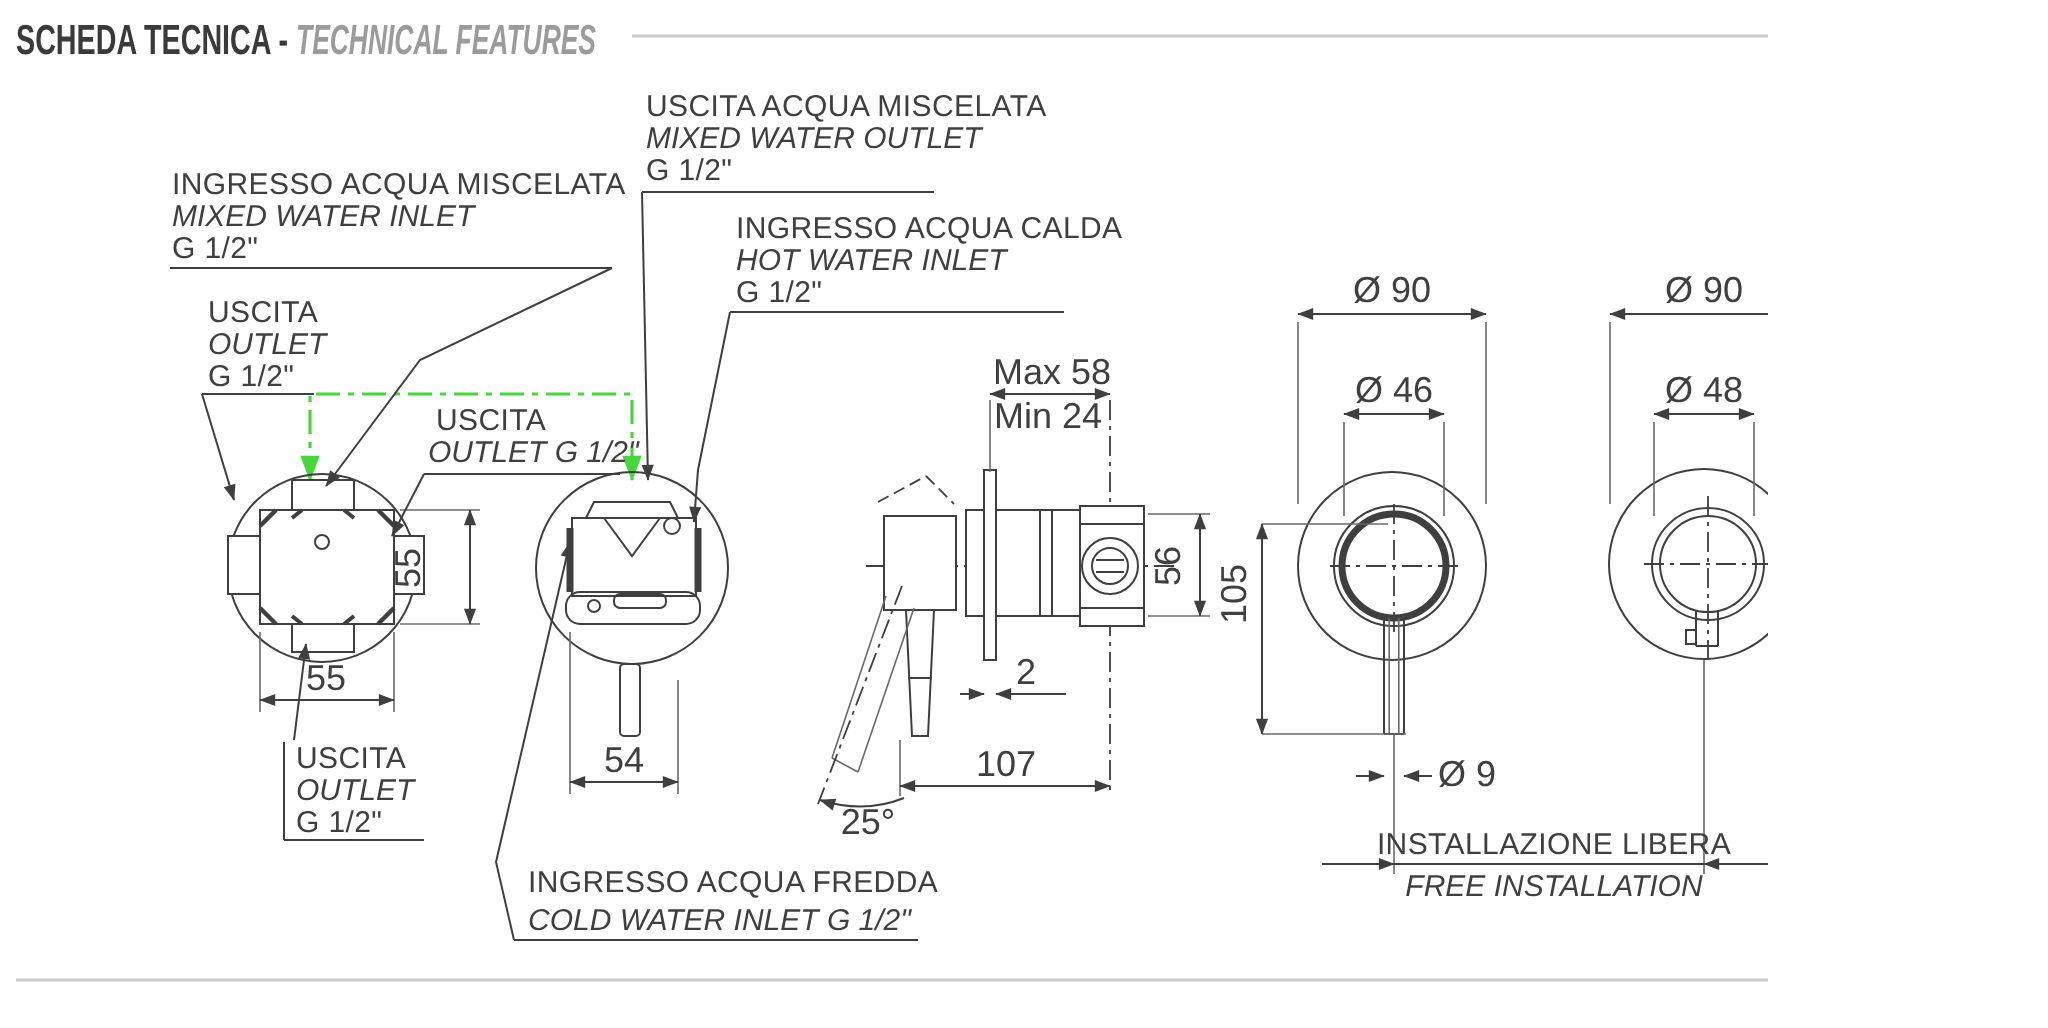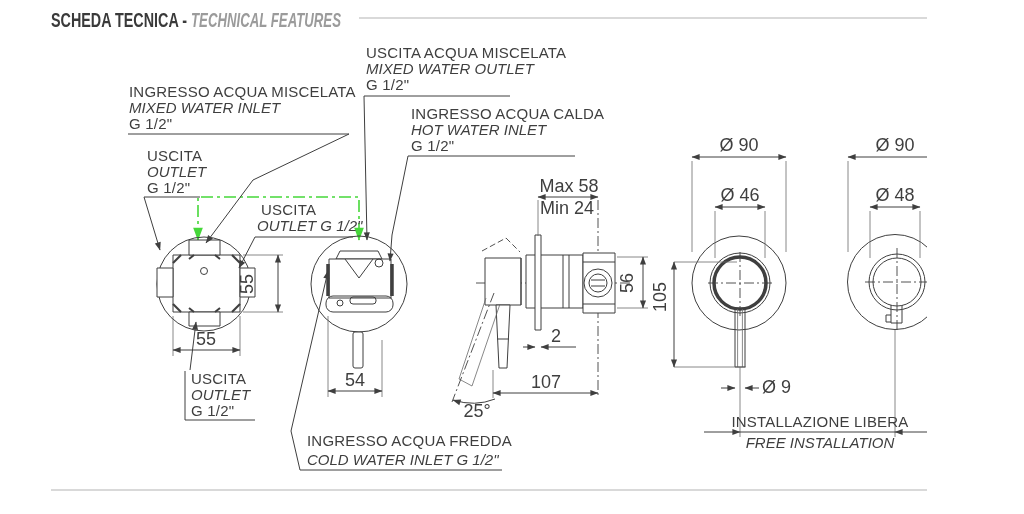--- a/index.html
+++ b/index.html
@@ -1,17 +1,17 @@
 <!DOCTYPE html>
 <html><head>
 <meta charset="utf-8">
 <style>
   html,body{margin:0;padding:0;background:#ffffff;}
   .page{position:relative;width:884px;height:514px;background:#fff;overflow:hidden;
-        font-family:"Liberation Sans",sans-serif;padding-left:43px;}
+        font-family:"Liberation Sans",sans-serif;}
   svg text{font-family:"Liberation Sans",sans-serif;fill:#3f3f3f;}
   svg .lbl{font-size:15px;letter-spacing:.2px;}
   svg .lbl-i{font-size:15px;font-style:italic;}
   svg .dim{font-size:18px;}
   svg .ttl{font-size:21px;font-weight:bold;fill:#3a3a3a;}
   svg .ttl-sub{font-size:21px;font-weight:bold;font-style:italic;fill:#9b9b9b;}
   svg line,svg polyline,svg path,svg rect,svg circle,svg polygon{vector-effect:non-scaling-stroke;}
   .ln{stroke:#3f3f3f;stroke-width:1;fill:none;}
   .lnw{stroke:#3f3f3f;stroke-width:1;fill:#ffffff;}
   .thin{stroke:#6a6a6a;stroke-width:.8;fill:none;}

